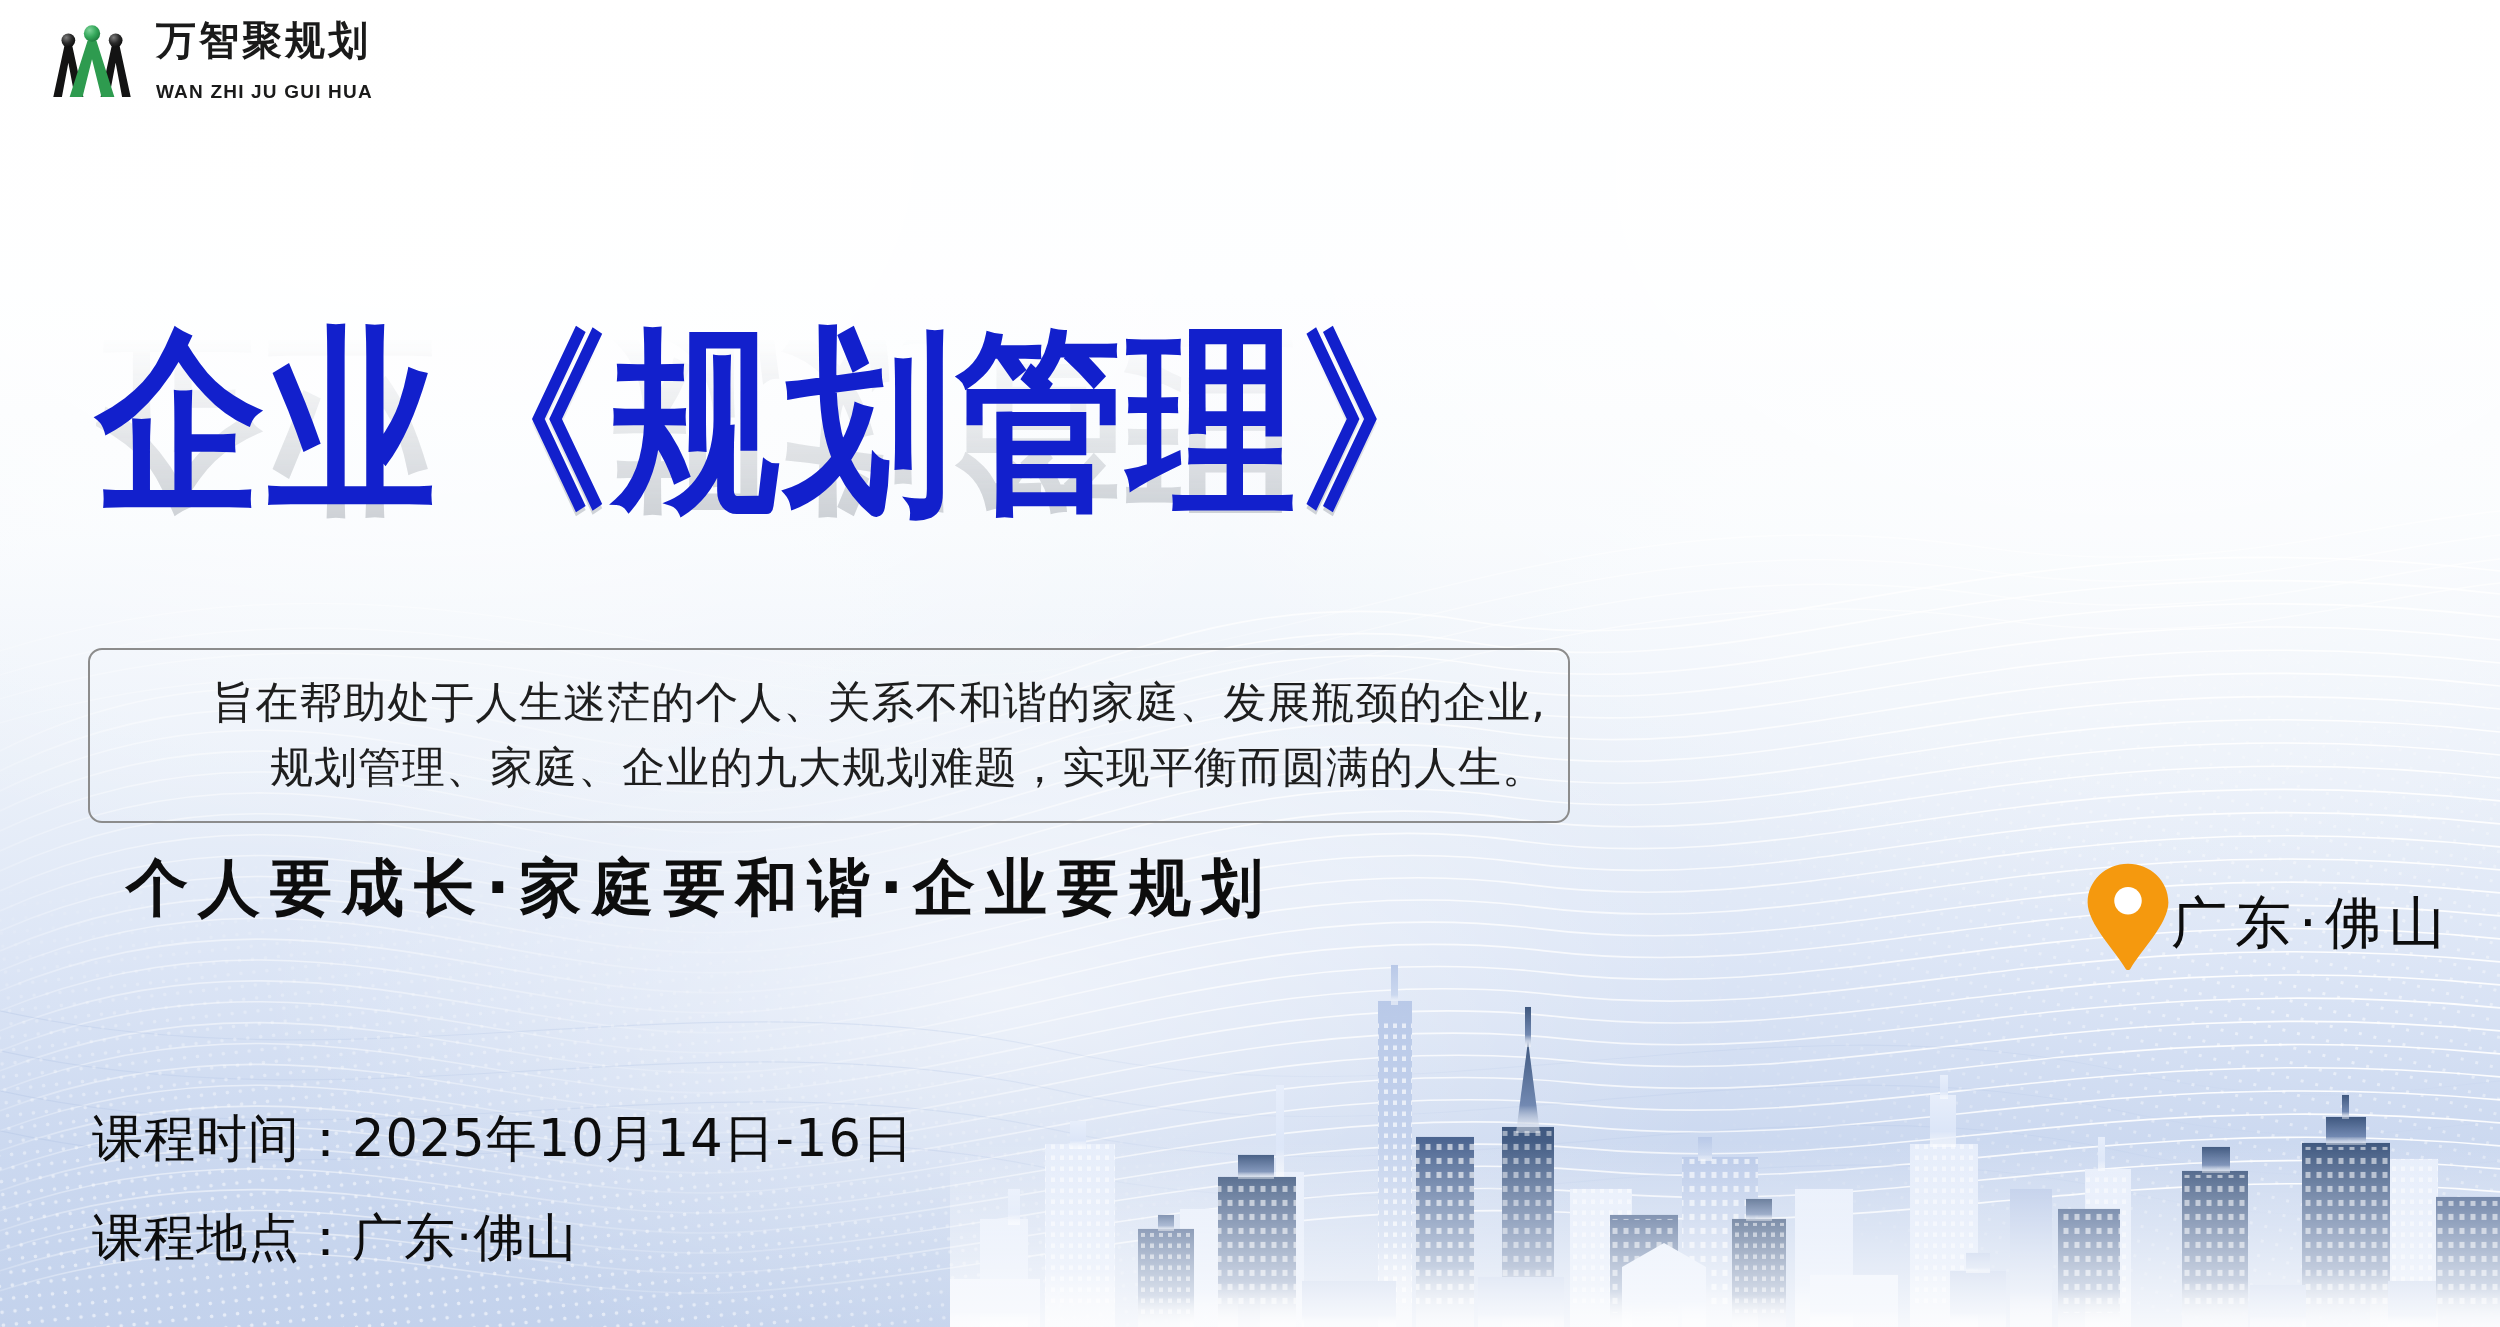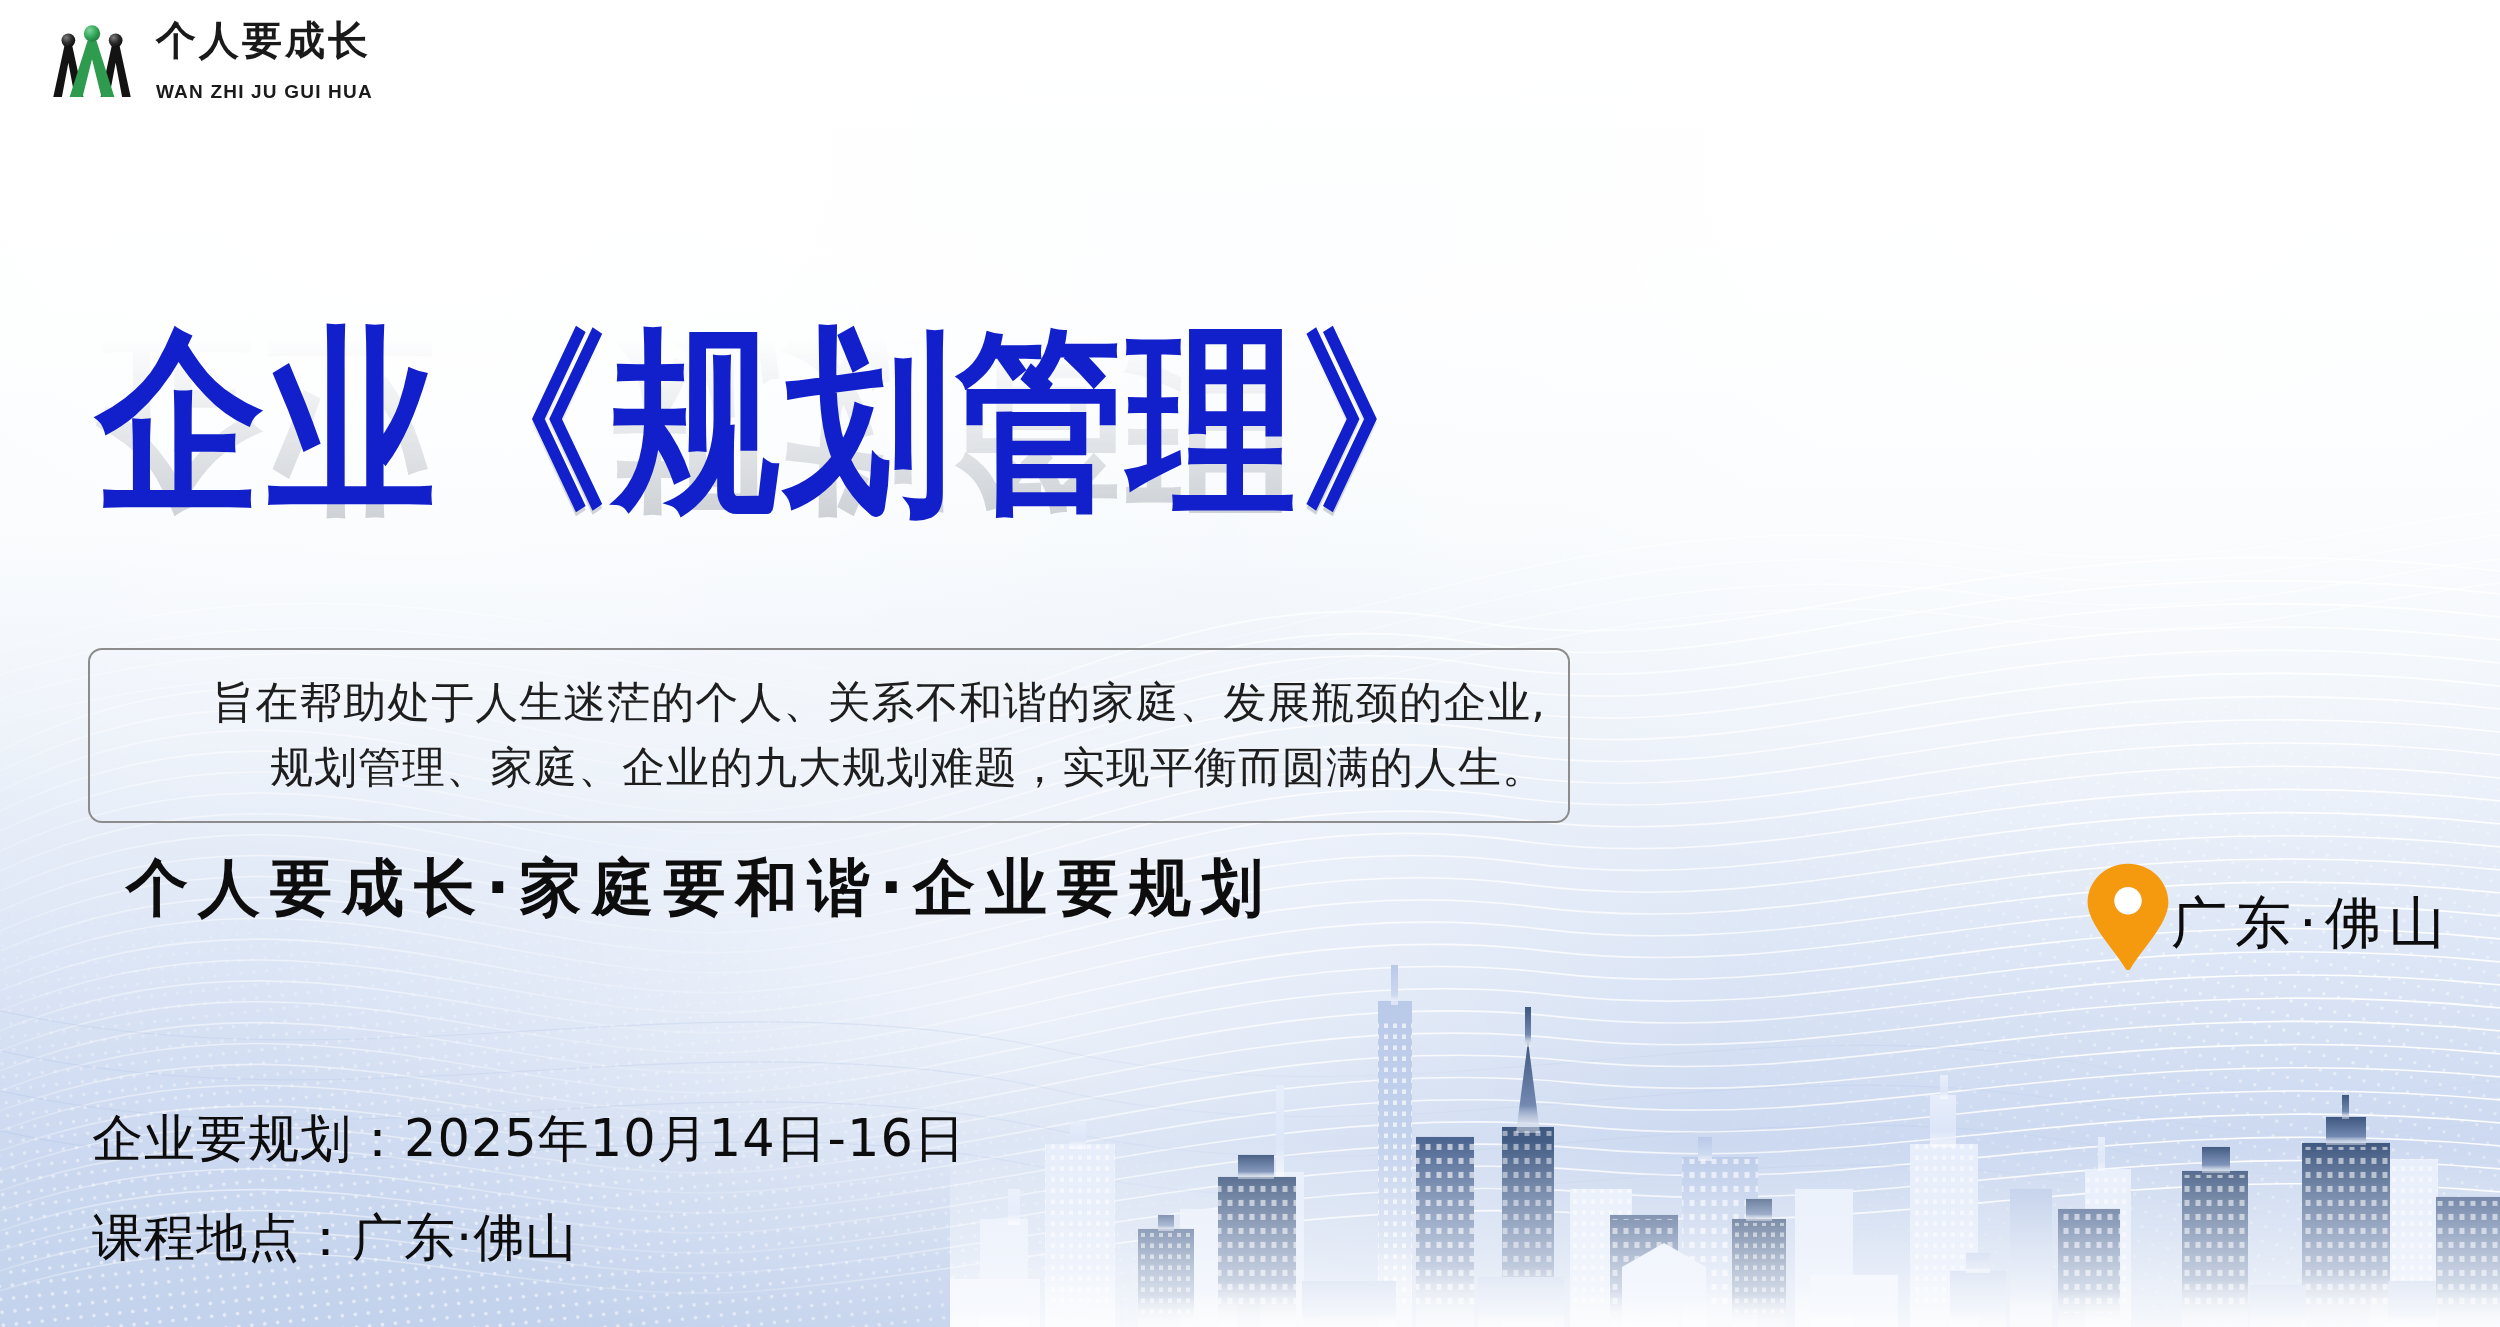--- a/index.html
+++ b/index.html
@@ -351,21 +351,21 @@
       <polygon points="18,32 27,32 40,92 30,92 22.5,52 15,92 5,92" fill="#131313"></polygon>
       <circle cx="22.5" cy="26" r="8" fill="url(#hdBlk)"></circle>
 
       <polygon points="73,32 82,32 95,92 85,92 77.5,52 70,92 60,92" fill="#131313"></polygon>
       <circle cx="77.5" cy="26" r="8" fill="url(#hdBlk)"></circle>
 
       <polygon points="45,26 55,26 76,92 61,92 50,48 39,92 24,92" fill="#2e9b4f"></polygon>
       <circle cx="50" cy="18" r="9.5" fill="url(#hdGrn)"></circle>
     </svg>
     <div class="logo-text">
-      <div class="logo-cn">个人要成长</div>
+      <div class="logo-cn">万智聚规划</div>
       <div class="logo-py">WAN ZHI JU GUI HUA</div>
     </div>
   </div>
 
   <div class="title-wrap">
     <div class="title-reflect">企业《规划管理》</div>
     <div class="title-main">企业《规划管理》</div>
   </div>
 
   <div class="desc-box">
@@ -377,17 +377,17 @@
 
   <div class="loc-block">
     <svg class="pin-icon" viewBox="0 0 100 128" aria-hidden="true">
       <path d="M50 2 C24 2 3 22 3 47 C3 72 36 104 47 124 C48.3 126.4 51.7 126.4 53 124 C64 104 97 72 97 47 C97 22 76 2 50 2 Z" fill="#f5990e"></path>
       <circle cx="50" cy="45" r="16" fill="#ffffff"></circle>
     </svg>
     <div class="loc-label">广东·佛山</div>
   </div>
 
   <div class="info-block">
-    <div class="info-line">企业要规划：2025年10月14日-16日</div>
+    <div class="info-line">课程时间：2025年10月14日-16日</div>
     <div class="info-line">课程地点：广东·佛山</div>
   </div>
 
 </div>
 
 </body></html>

